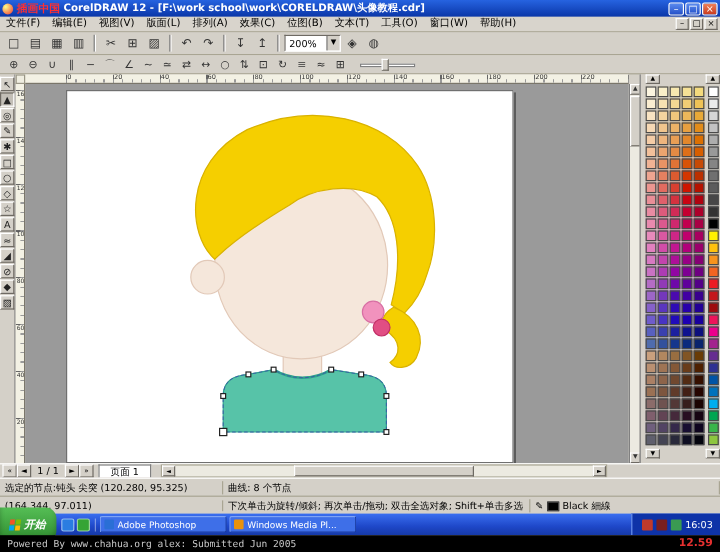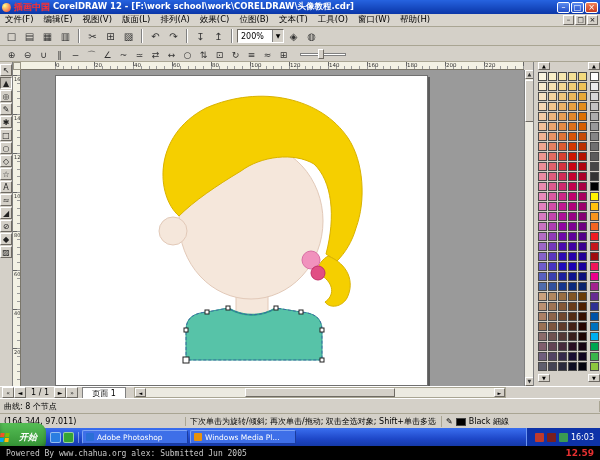--- a/index.html
+++ b/index.html
@@ -105,21 +105,21 @@
   .scell{white-space:nowrap;overflow:hidden;padding:0 4px;}
   .scell.left{width:186px;border-right:1px solid #a9a593;}
   .scell.mid{flex:1;border-right:1px solid #a9a593;}
   .scell.right{width:158px;display:flex;align-items:center;gap:3px;}
   .fill-swatch{width:10px;height:8px;border:1px solid #444;flex:0 0 auto;}
   .pen-glyph{font-size:8px;}
 
   
   .taskbar{left:0;top:428px;width:600px;height:18px;background:linear-gradient(#3A6FF0,#1E47C8 60%,#1539A8);
     display:flex;align-items:center;}
-  .startbtn{height:28px;display:flex;align-items:center;gap:10px;padding:0 9px 0 0;
+  .startbtn{height:28px;display:flex;align-items:center;gap:3px;padding:0 9px 0 8px;
     background:linear-gradient(#55BE55,#2F8B2F);border-radius:0 9px 9px 0;color:#fff;
     font-weight:bold;font-style:italic;font-size:9px;flex:0 0 auto;box-shadow:inset 0 -3px 4px rgba(0,0,0,.25);}
   .winflag{width:9px;height:9px;display:grid;grid-template-columns:4px 4px;grid-auto-rows:4px;gap:1px;transform:skewX(-8deg);}
   .winflag span{display:block;}
   .quick{display:flex;gap:2px;padding:0 4px;border-right:1px solid rgba(255,255,255,.4);flex:0 0 auto;}
   .ql-icon{width:11px;height:11px;border-radius:2px;border:1px solid rgba(255,255,255,.5);}
   #taskbtns{display:flex;gap:2px;padding:0 3px;flex:1;overflow:hidden;}
   .task-btn{height:14px;width:106px;background:#3E6FE8;border:1px solid;border-color:#7FA4F4 #1B3B9E #1B3B9E #7FA4F4;
     border-radius:2px;display:flex;align-items:center;gap:3px;padding:0 3px;color:#fff;font-size:7.5px;
     white-space:nowrap;overflow:hidden;flex:0 0 auto;}
@@ -520,20 +520,21 @@
   <span class="page-tab">页面 1</span>
   <span class="hscroll">
     <span class="hbtn" style="left:0;">◄</span>
     <span class="hthumb"></span>
     <span class="hbtn" style="right:0;">►</span>
   </span>
 </div>
 
 <div class="abs statusbar">
   <div class="srow" style="border-bottom:1px solid #a9a593;">
+    <span class="scell left">选定的节点:钝头 尖突 (120.280, 95.325)</span>
     <span class="scell mid">曲线: 8 个节点</span>
   </div>
   <div class="srow">
     <span class="scell left">(164.344, 97.011)</span>
     <span class="scell mid">下次单击为旋转/倾斜; 再次单击/拖动; 双击全选对象; Shift+单击多选</span>
     <span class="scell right">
       <span class="pen-glyph">✎</span>
       <span class="fill-swatch" id="outline-swatch" style="background: rgb(0, 0, 0);"></span>
       <span style="overflow:hidden;white-space:nowrap;">Black 細線</span>
     </span>

